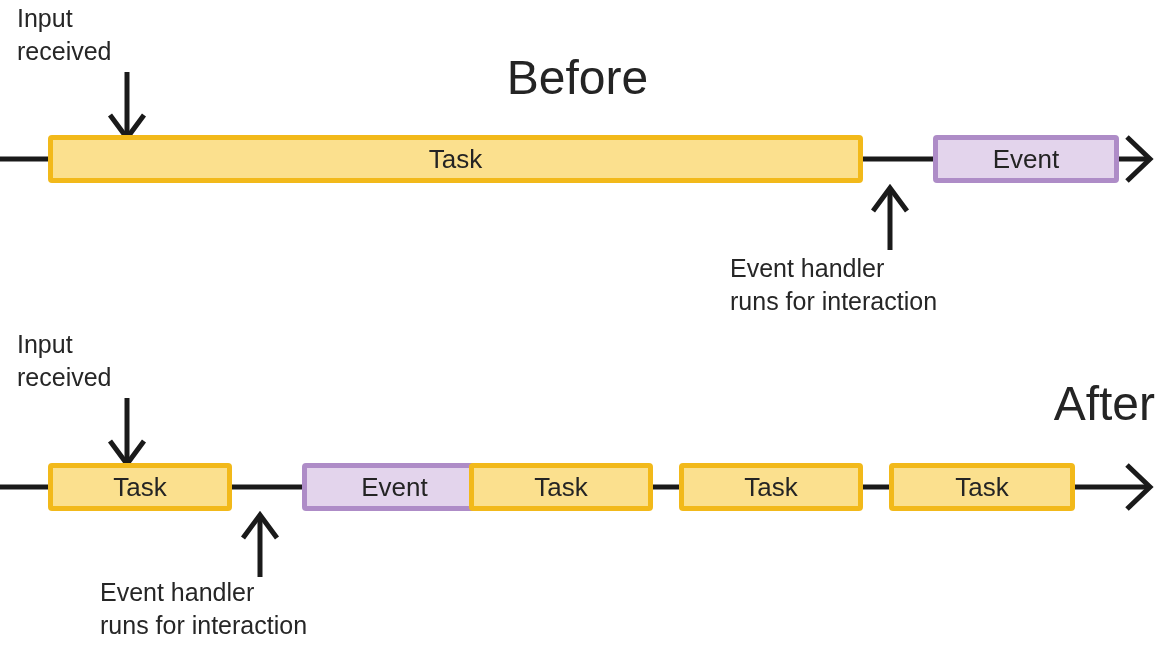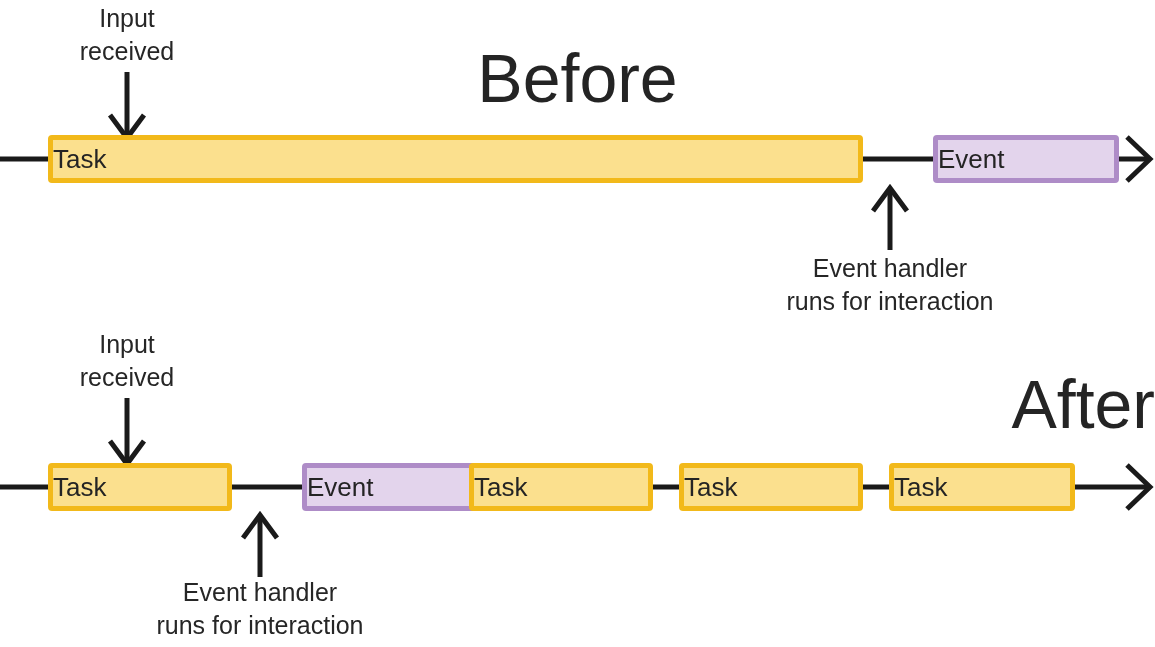--- a/index.html
+++ b/index.html
@@ -18,32 +18,31 @@
     position: relative;
     width: 1155px;
     height: 647px;
     background: #ffffff;
     overflow: hidden;
   }
 
   .annot-label {
     position: absolute;
     white-space: pre-line;
-    text-align: center;
     font-size: 25px;
     line-height: 33px;
     color: var(--text);
   }
 
   .section-title {
     position: absolute;
     left: 0;
     width: 1155px;
     text-align: center;
-    font-size: 68px;
+    font-size: 48px;
     line-height: 72px;
     font-weight: 400;
     color: #242424;
   }
 
   .timeline-svg {
     position: absolute;
     overflow: visible;
   }
   .timeline-svg line,
@@ -57,21 +56,21 @@
 
   .arrow-svg { position: absolute; overflow: visible; }
 
   .box {
     position: absolute;
     height: 48px;
     border-radius: 4px;
     border: 5px solid;
     display: flex;
     align-items: center;
-    justify-content: flex-start;
+    justify-content: center;
     font-size: 26px;
     color: #242424;
   }
   .box.task   { background: var(--task-fill);  border-color: var(--task-border); }
   .box.event  { background: var(--event-fill); border-color: var(--event-border); margin-left: 44px; }
 </style>
 </head>
 <body>
 
 <div class="canvas">

